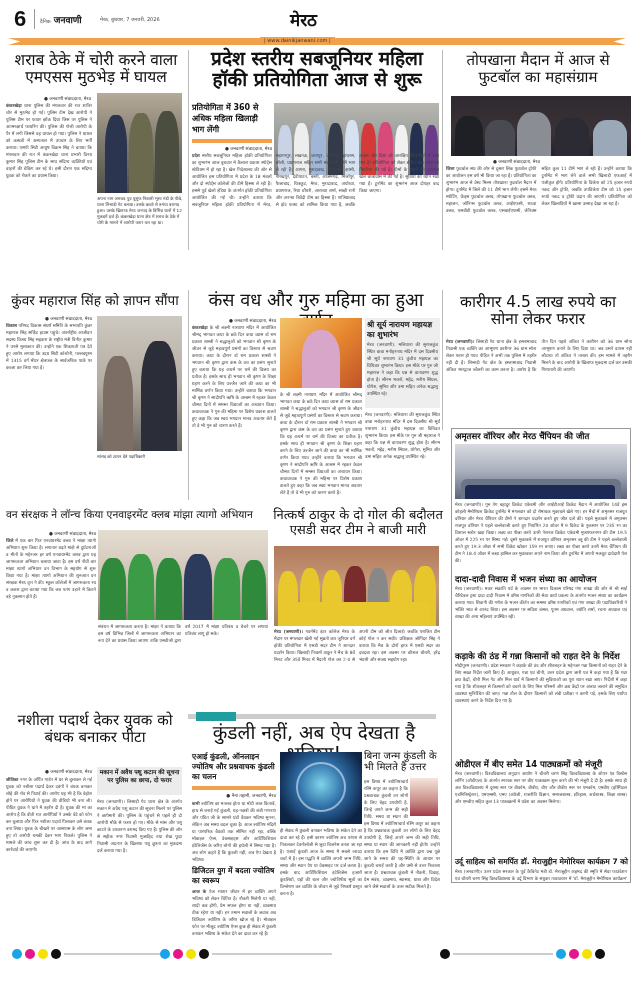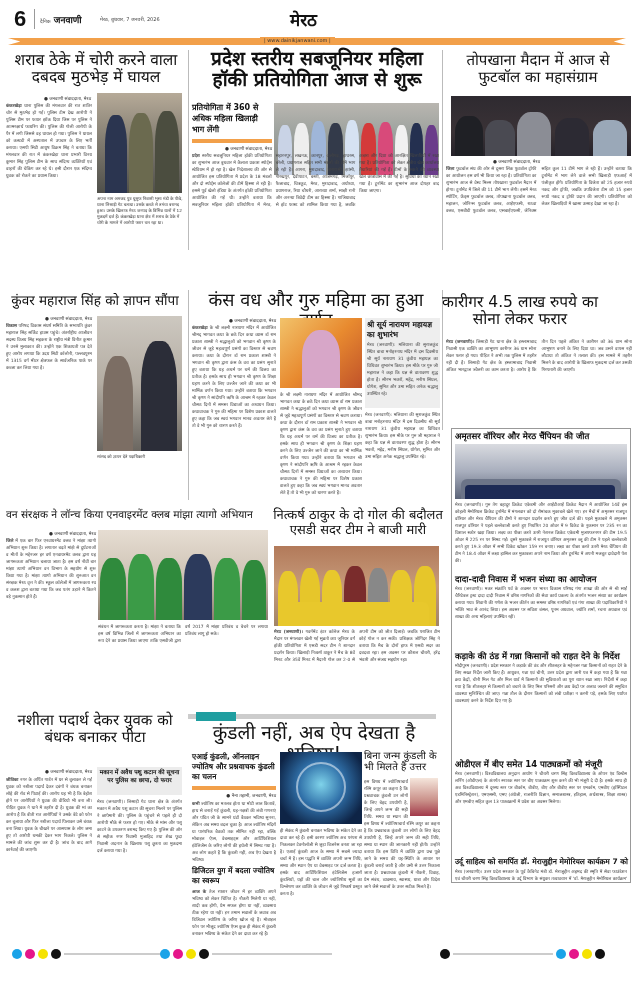--- a/index.html
+++ b/index.html
@@ -42,21 +42,21 @@
 <div class="abs masthead">
   <div class="abs page-no">6</div>
   <div class="abs mast-sep"></div>
   <div class="abs mast-paper"><small>दैनिक</small> <span>जनवाणी</span></div>
   <div class="abs mast-date">मेरठ, बुधवार, 7 जनवरी, 2026</div>
   <div class="abs city">मेरठ</div>
 </div>
 <div class="abs orange-bar"></div>
 <div class="abs url">| www.dainikjanwani.com |</div>
 
-<div class="abs headline light" style="left:6px;top:52px;width:180px;font-size:15.5px;">शराब ठेके में चोरी करने वाला दबदब मुठभेड़ में घायल</div>
+<div class="abs headline light" style="left:6px;top:52px;width:180px;font-size:15.5px;">शराब ठेके में चोरी करने वाला एमएसस मुठभेड़ में घायल</div>
 <div class="abs byline" style="left:6px;top:95px;width:85px;">● जनवाणी संवाददाता, मेरठ</div>
 <div class="abs body-txt" style="left:6px;top:102px;width:86px;height:145px;"><b>कंकरखेड़ा</b> <span>थाना पुलिस की मंगलवार की रात शातिर चोर से मुठभेड़ हो गई। पुलिस टीम देख आरोपी ने पुलिस टीम पर फायर झोंक दिया जिस पर पुलिस ने आत्मरक्षार्थ फायरिंग की। पुलिस की गोली आरोपी के पैर में लगी जिससे वह घायल हो गया। पुलिस ने घायल को कस्टडी में अस्पताल में उपचार के लिए भर्ती कराया। एसपी सिटी आयुष विक्रम सिंह ने बताया कि मंगलवार की रात में कंकरखेड़ा थाना प्रभारी विनय कुमार सिंह पुलिस टीम के साथ संदिग्ध व्यक्तियों एवं वाहनों की चेकिंग कर रहे थे। इसी दौरान एक संदिग्ध युवक को रोकने का प्रयास किया।</span></div>
 <div class="abs photo" style="left:97px;top:93px;width:85px;height:100px;background:linear-gradient(180deg,#b6aa98,#7f7a6f 50%,#4f4f4a);">
   <div class="ppl" style="left:8px;width:22px;height:78px;background:#2b3550;"></div>
   <div class="ppl" style="left:32px;width:24px;height:80px;background:#6b6a4f;"></div>
   <div class="ppl" style="left:58px;width:24px;height:82px;background:#4b4d3f;"></div>
 </div>
 <div class="abs caption" style="left:97px;top:196px;width:86px;height:50px;">अपना नाम अमजद पुत्र युसुफ निवासी भूसा मंडी के पीछे, थाना लिसाड़ी गेट बताया। उसके कब्जे से तमंचा बरामद हुआ। उसके खिलाफ मेरठ जनपद के विभिन्न थानों में 12 मुकदमें दर्ज हैं। कंकरखेड़ा थाना क्षेत्र में शराब के ठेके में चोरी के मामले में आरोपी फरार चल रहा था।</div>
 
 <div class="col-rule" style="left:188px;top:50px;height:200px;"></div>
@@ -111,21 +111,21 @@
 </div>
 <div class="abs body-txt" style="left:280px;top:391px;width:82px;height:110px;">के श्री लक्ष्मी नारायण मंदिर में आयोजित श्रीमद् भागवत कथा के छठे दिन कथा व्यास डॉ राम प्रकाश शास्त्री ने श्रद्धालुओं को भगवान श्री कृष्ण के जीवन से जुड़े महत्वपूर्ण प्रसंगों का विस्तार से श्रवण कराया। कथा के दौरान डॉ राम प्रकाश शास्त्री ने भगवान श्री कृष्ण द्वारा कंस के वध का प्रसंग सुनाते हुए बताया कि यह अधर्म पर धर्म की विजय का प्रतीक है। इसके साथ ही भगवान श्री कृष्ण के शिक्षा ग्रहण करने के लिए उज्जैन जाने की कथा का भी मार्मिक वर्णन किया गया। उन्होंने बताया कि भगवान श्री कृष्ण ने सांदीपनि ऋषि के आश्रम में रहकर केवल चौसठ दिनों में समस्त विद्याओं का अध्ययन किया। कथावाचक ने गुरु की महिमा पर विशेष प्रकाश डालते हुए कहा कि जब स्वयं भगवान मानव अवतार लेते हैं तो वे भी गुरु को धारण करते हैं।</div>
 <div class="abs" style="left:365px;top:318px;width:75px;height:90px;background:#eee;">
   <div class="sub" style="padding:2px 2px 0;font-size:7.5px;">श्री सूर्य नारायण महायज्ञ का शुभारंभ</div>
   <div class="body-txt" style="padding:1px 2px;height:62px;">मेरठ (जनवाणी): मलियाना की सुराजकुंड स्थित बाबा मनोहरनाथ मंदिर में दस दिवसीय श्री सूर्य नारायण 31 कुंडीय महायज्ञ का विधिवत शुभारंभ किया। इस मौके पर गुरु जी महाराज ने कहा कि यज्ञ से वातावरण शुद्ध होता है। सौरभ भक्तों, महेंद्र, मनीष सिंघल, योगेश, सुमित और उमा सहित अनेक श्रद्धालु उपस्थित रहे।</div>
 </div>
 <div class="abs body-txt" style="left:365px;top:411px;width:75px;height:90px;">मेरठ (जनवाणी): मलियाना की सुराजकुंड स्थित बाबा मनोहरनाथ मंदिर में दस दिवसीय श्री सूर्य नारायण 31 कुंडीय महायज्ञ का विधिवत शुभारंभ किया। इस मौके पर गुरु जी महाराज ने कहा कि यज्ञ से वातावरण शुद्ध होता है। सौरभ भक्तों, महेंद्र, मनीष सिंघल, योगेश, सुमित और उमा सहित अनेक श्रद्धालु उपस्थित रहे।</div>
 
 <div class="col-rule" style="left:442px;top:290px;height:140px;"></div>
 
-<div class="abs headline light" style="left:428px;top:294px;width:184px;font-size:15.5px;">कारीगर 4.5 लाख रुपये का सोना लेकर फरार</div>
+<div class="abs headline light" style="left:446px;top:294px;width:184px;font-size:15.5px;">कारीगर 4.5 लाख रुपये का सोना लेकर फरार</div>
 <div class="abs body-txt" style="left:446px;top:338px;width:186px;height:88px;column-count:2;column-gap:5px;"><b>मेरठ (जनवाणी)।</b> <span>लिसाड़ी गेट थाना क्षेत्र के इस्लामाबाद निवासी एक व्यक्ति का आभूषण कारीगर 36 ग्राम सोना लेकर फरार हो गया। पीड़ित ने अभी तक पुलिस में तहरीर नहीं दी है। लिसाड़ी गेट क्षेत्र के इस्लामाबाद निवासी अंकित भारद्वाज ज्वैलरी का काम करता है। आरोप है कि तीन दिन पहले अंकित ने कारीगर को 36 ग्राम सोना आभूषण बनाने के लिए दिया था। जब उसने वापस नहीं लौटाया तो अंकित ने तलाश की। इस मामले में तहरीर मिलने के बाद आरोपी के खिलाफ मुकदमा दर्ज कर उसकी गिरफ्तारी की जाएगी।</span></div>
 
 <div class="abs box" style="left:451px;top:428px;width:180px;height:455px;"></div>
 <div class="abs box-head" style="left:455px;top:431px;width:174px;">अमृतसर वॉरियर और मेरठ चैंपियन की जीत</div>
 <div class="abs photo" style="left:455px;top:444px;width:172px;height:55px;background:linear-gradient(180deg,#d9dbe0,#a8aebd 50%,#5c6478);">
   <div class="ppl" style="left:6px;width:160px;height:20px;background:#6c7488;border-radius:6px 6px 0 0;"></div>
   <div class="ppl" style="left:10px;width:150px;height:14px;background:#1d2a55;border-radius:4px 4px 0 0;"></div>
 </div>
 <div class="abs body-txt" style="left:455px;top:501px;width:172px;height:68px;">मेरठ (जनवाणी)। गुरु तेग बहादुर क्रिकेट एकेडमी और आईटीआई क्रिकेट मैदान में आयोजित 14वें हंस कोहली मेमोरियल क्रिकेट टूर्नामेंट में मंगलवार को दो रोमांचक मुकाबले खेले गए। इन मैचों में अमृतसर राजपूत वॉरियर और मेरठ चैंपियन की टीमों ने शानदार प्रदर्शन करते हुए जीत दर्ज की। पहले मुकाबले में अमृतसर राजपूत वॉरियर ने पहले बल्लेबाजी करते हुए निर्धारित 20 ओवर में 9 विकेट के नुकसान पर 235 रन का विशाल स्कोर खड़ा किया। लक्ष्य का पीछा करते उतरी नेशनल क्रिकेट एकेडमी मुजफ्फरनगर की टीम 19.5 ओवर में 225 रन पर सिमट गई। दूसरे मुकाबले में राजपूत वॉरियर अमृतसर ब्लू की टीम ने पहले बल्लेबाजी करते हुए 19.3 ओवर में सभी विकेट खोकर 159 रन बनाए। लक्ष्य का पीछा करते उतरी मेरठ चैंपियन की टीम ने 18.4 ओवर में लक्ष्य हासिल कर मुकाबला अपने नाम किया और टूर्नामेंट में अपनी मजबूत दावेदारी पेश की।</div>
 <div class="abs box-head" style="left:455px;top:574px;width:174px;">दादा-दादी निवास में भजन संध्या का आयोजन</div>

